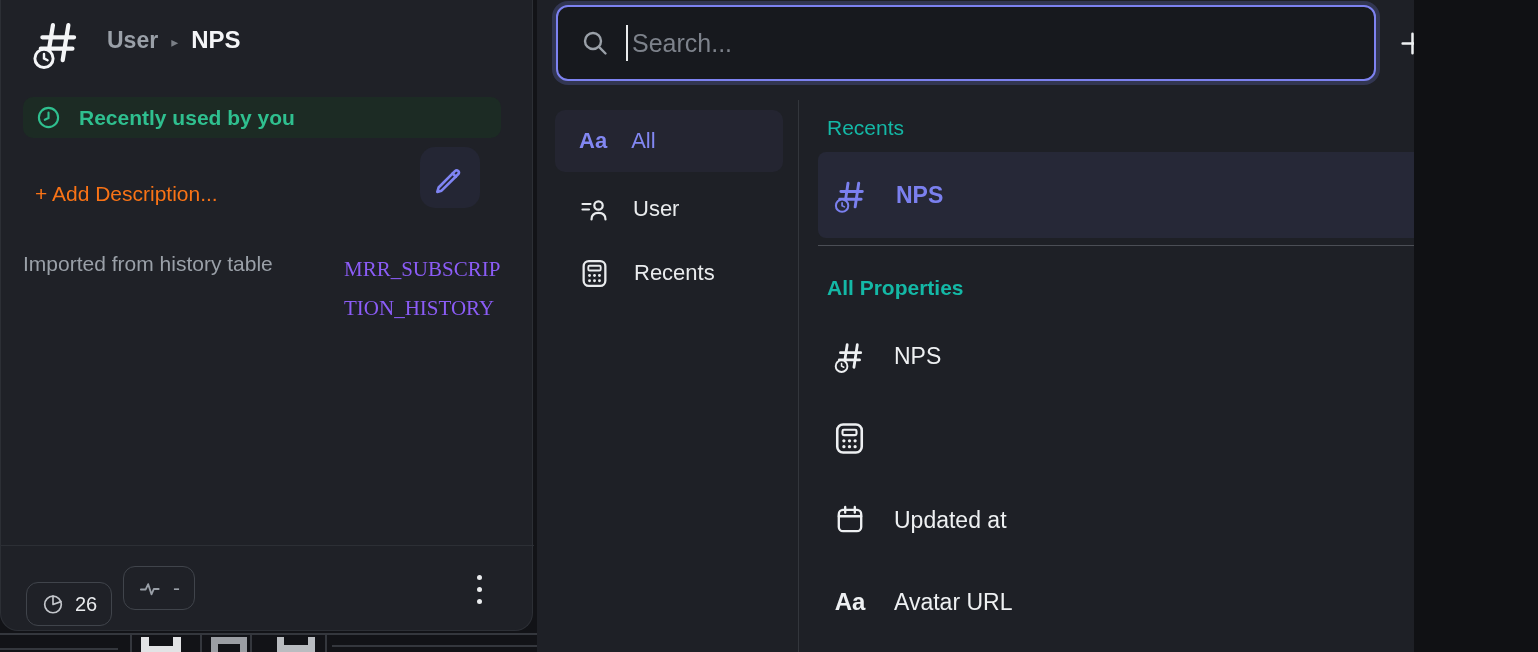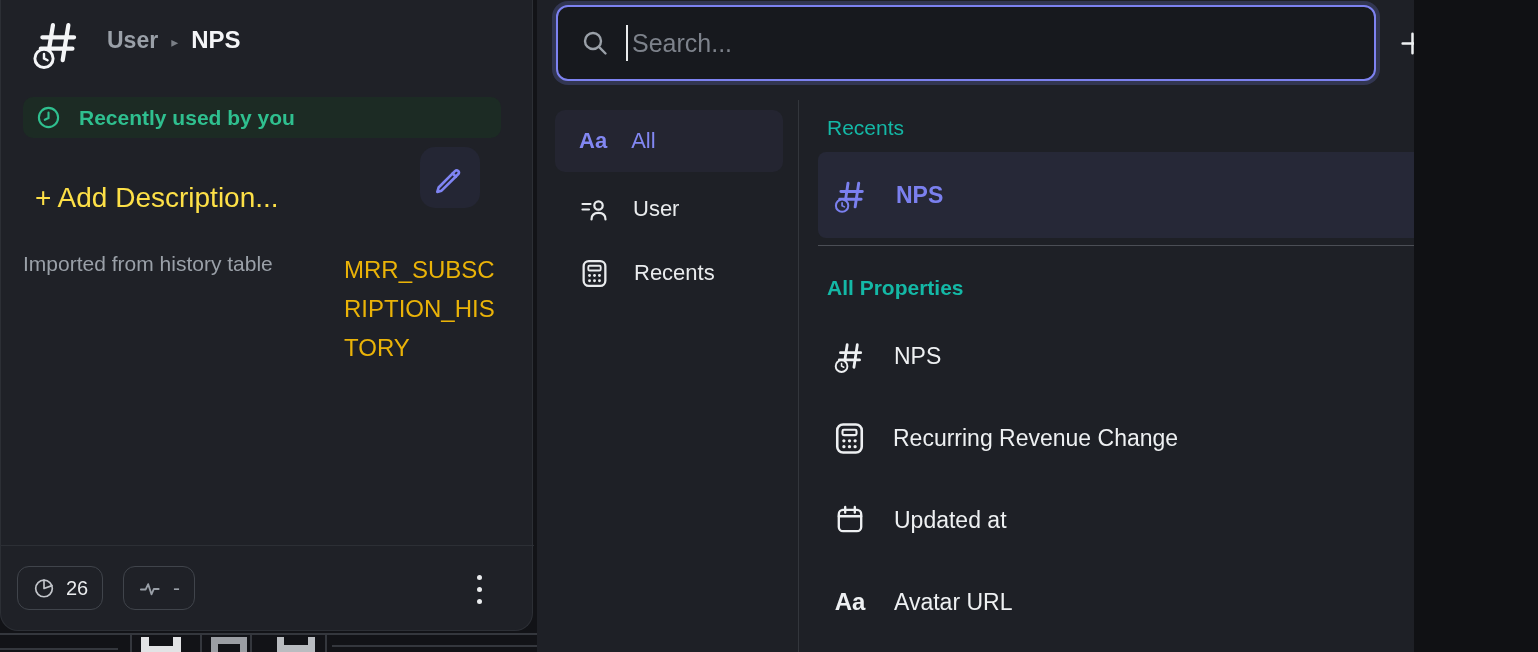--- a/index.html
+++ b/index.html
@@ -23,39 +23,39 @@
   .crumb-sep { color:#7a7f86; font-size:14px; padding-top:3px; }
   .crumb-current { color:#f4f5f7; font-size:24px; font-weight:700; }
 
   .recent-badge {
     left:22px; top:97px; width:478px; height:41px; border-radius:10px;
     background:#1c2b24; display:flex; align-items:center; gap:18px; padding-left:13px;
     color:#2fbf8f;
   }
   .recent-badge .label { font-size:21px;font-weight:bold; }
 
-  .add-desc { left:34px; top:182px; color:#fde047; font-size:28px; }
+  .add-desc { left:34px; top:182px; color:#f97316; font-size:21px; }
   .edit-btn {
     left:419px; top:147px; width:60px; height:61px; border-radius:15px;
     background:#242634; display:flex; align-items:center; justify-content:center;
     color:#7f84f3; cursor:pointer;
   }
 
   .imported-label { left:22px; top:252px; color:#9aa0a8; font-size:21px; }
   .imported-value {
-    left:343px; top:250px; width:158px; color:#eab308; font-size:24px;
-    line-height:39px; word-break:break-all;
+    left:343px; top:250px; width:158px; color:#8b5cf6; font-size:21px;
+    line-height:39px; word-break:break-all;font-family:Liberation Serif, serif;
   }
 
   .footer-divider { left:0; top:545px; width:533px; height:1px; background:#2c2f35; }
   .pill {
     top:566px; height:44px; border:1px solid #40444b; border-radius:12px;
     display:flex; align-items:center; gap:10px; padding:0 14px; cursor:pointer;
   }
-  .pill-count { left:16px; color:#c3c6cb; }
+  .pill-count { left:25px; color:#c3c6cb;margin-top:16px; }
   .pill-count .val { color:#e9ebed; font-size:20px; }
   .pill-trend { left:122px; color:#9aa0a8; }
   .pill-trend .val { color:#9aa0a8; font-size:21px; }
   .kebab { left:468px; top:569px; width:20px; height:40px; display:flex; flex-direction:column;
            align-items:center; justify-content:center; gap:7px; cursor:pointer; }
   .kebab i { width:5px; height:5px; border-radius:50%; background:#e9ebed; }
 
   
   .popover { left:537px; top:0; width:1001px; height:652px; background:#1e2026; }
   .search-box {
@@ -290,21 +290,20 @@
           <g fill="currentColor" stroke="none">
             <circle cx="10.2" cy="17" r="1.4"></circle>
               <circle cx="15" cy="17" r="1.4"></circle>
               <circle cx="19.8" cy="17" r="1.4"></circle>
             <circle cx="10.2" cy="22" r="1.4"></circle>
               <circle cx="15" cy="22" r="1.4"></circle>
               <circle cx="19.8" cy="22" r="1.4"></circle>
           </g>
         </svg>
       </span>
-      <span class="label">Recurring Revenue Change</span>
     </div>
 
     <div class="abs prop-row row-plain row-upd">
       <span class="icon-wrap" style="width:36px;">
         <svg width="32" height="32" viewBox="0 0 30 30" fill="none" stroke="currentColor" stroke-width="2.2" stroke-linecap="round">
           <rect x="4.5" y="5.5" width="21" height="20" rx="4"></rect>
           <path d="M10.5 2.8 V8 M19.5 2.8 V8 M4.5 11.5 H25.5"></path>
         </svg>
       </span>
       <span class="label">Updated at</span>

